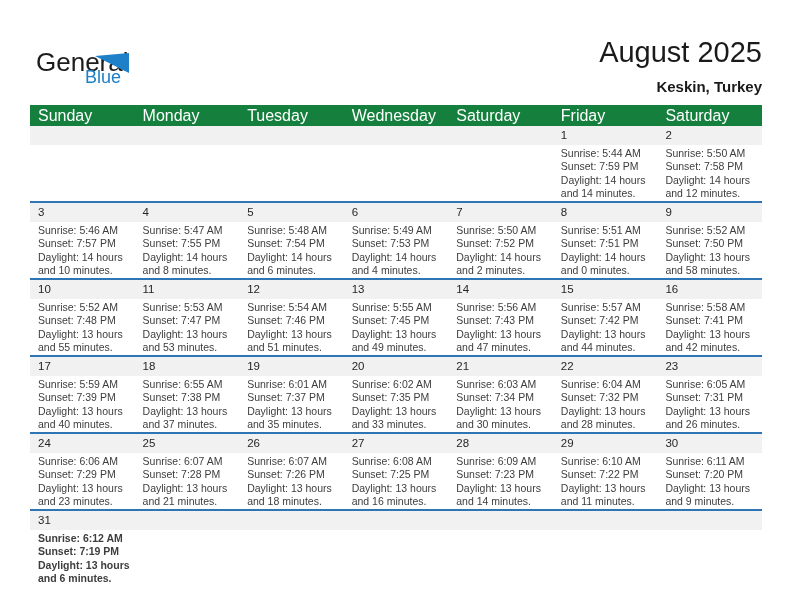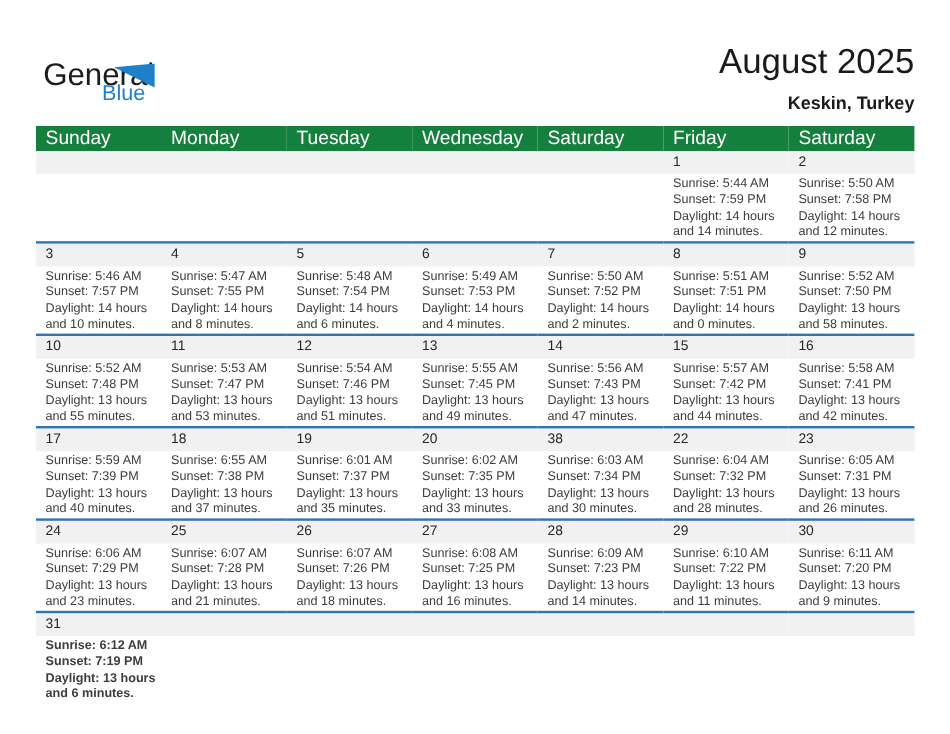--- a/index.html
+++ b/index.html
@@ -259,21 +259,21 @@
         <td>
           <div class="num">20</div>
           <div class="cell-body">
             <div class="line">Sunrise: 6:02 AM</div>
             <div class="line">Sunset: 7:35 PM</div>
             <div class="line">Daylight: 13 hours</div>
             <div class="line">and 33 minutes.</div>
           </div>
         </td>
         <td>
-          <div class="num">38</div>
+          <div class="num">21</div>
           <div class="cell-body">
             <div class="line">Sunrise: 6:03 AM</div>
             <div class="line">Sunset: 7:34 PM</div>
             <div class="line">Daylight: 13 hours</div>
             <div class="line">and 30 minutes.</div>
           </div>
         </td>
         <td>
           <div class="num">22</div>
           <div class="cell-body">

